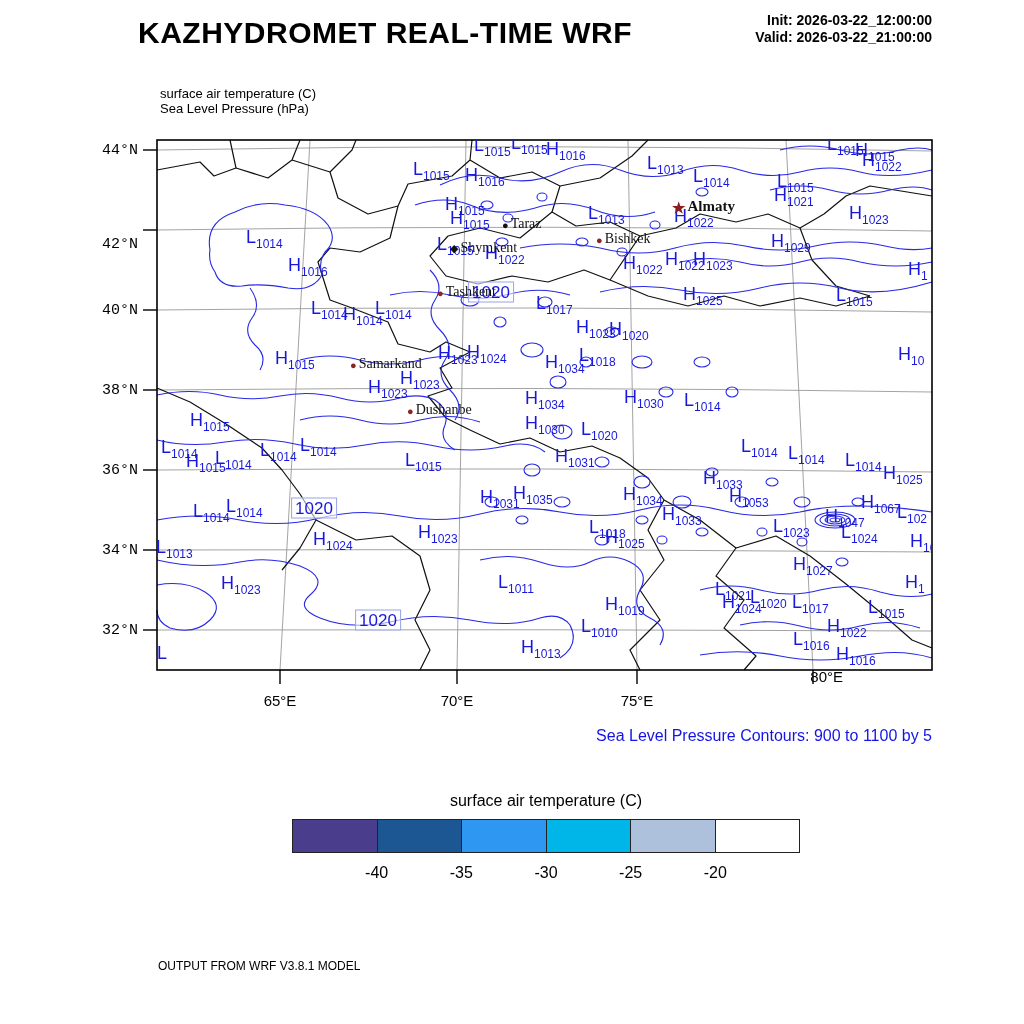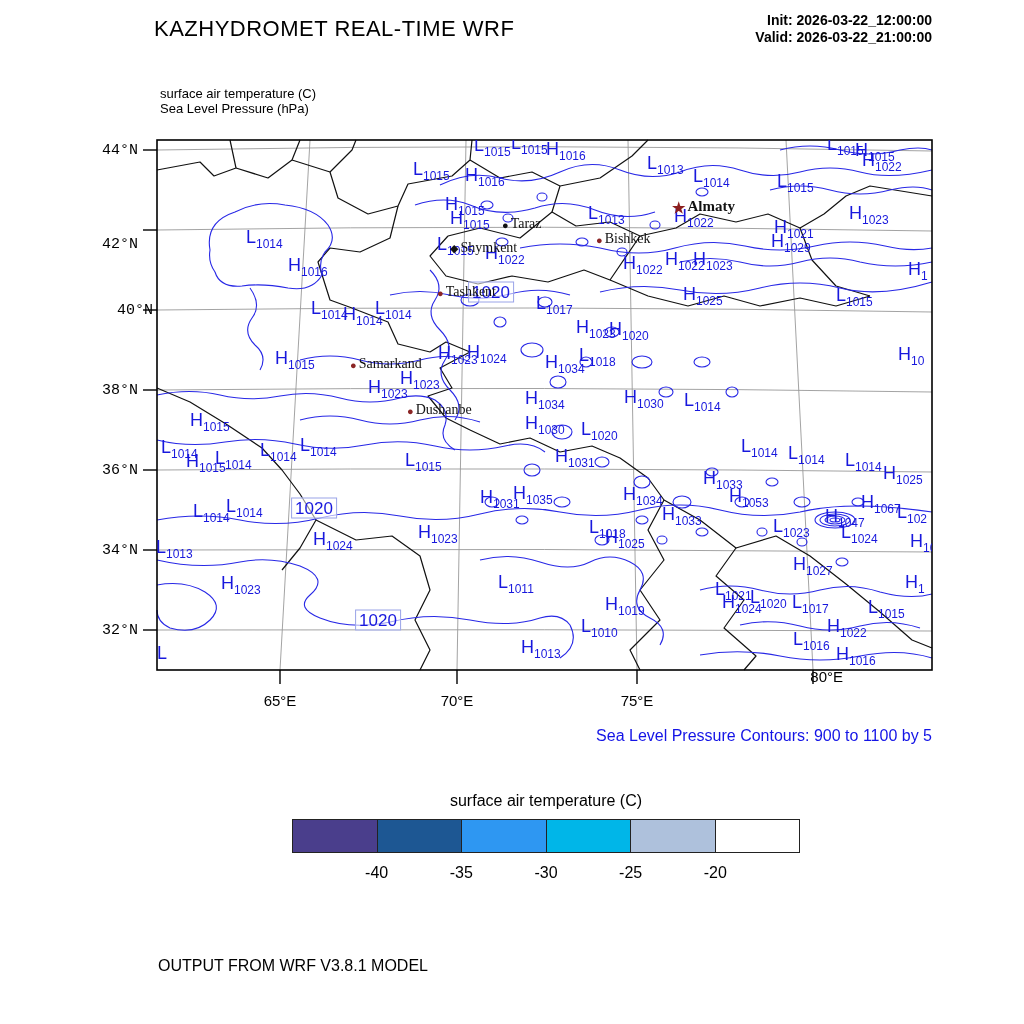--- a/index.html
+++ b/index.html
@@ -1,38 +1,38 @@
 <!DOCTYPE html>
 <html><head>
 <meta charset="utf-8">
 <style>
   html,body{margin:0;padding:0;background:#fff;}
   body{width:1024px;height:1024px;position:relative;font-family:"Liberation Sans",sans-serif;color:#000;overflow:hidden;}
   .abs{position:absolute;}
-  #title{left:154px;top:16px;font-size:22px;font-weight:normal;letter-spacing:.5px;}
+  #title{left:138px;top:16px;font-size:30px;font-weight:bold;letter-spacing:.5px;}
   #initvalid{right:92px;top:12px;text-align:right;font-size:14px;font-weight:bold;line-height:17px;}
   #fieldlabels{left:160px;top:86px;font-size:13px;line-height:15px;}
   #mapsvg{left:140px;top:125px;}
   #maplayer{left:157px;top:140px;width:775px;height:530px;overflow:hidden;}
   .pl{position:absolute;color:#1818dd;white-space:nowrap;transform:translate(-7px,-12px);}
   .pl-l{font-size:18px;line-height:18px;}
   .pl-v{font-size:12px;vertical-align:-5px;}
   .boxed{position:absolute;transform:translate(-50%,-50%);border:1px solid #9aa4e8;color:#1818dd;font-size:17px;line-height:17px;padding:1px 3px;background:rgba(255,255,255,.55);}
   .city{position:absolute;white-space:nowrap;font-family:"Liberation Serif",serif;font-size:14px;color:#111;transform:translate(0,-50%);}
   .city .mk{display:inline-block;vertical-align:middle;margin-right:2px;}
   .city.star-city{font-weight:bold;font-size:15px;}
   .latlab{position:absolute;width:50px;text-align:right;font-size:15px;transform:translate(0,-50%);font-family:Liberation Mono, monospace;}
   .lonlab{position:absolute;width:60px;text-align:center;font-size:15px;transform:translate(-50%,0);}
   #caption{right:92px;top:727px;font-size:16px;color:#1414e6;text-align:right;}
   #cbtitle{left:292px;top:792px;width:508px;text-align:center;font-size:16px;}
   #colorbar{left:292px;top:819px;width:508px;height:32px;display:flex;}
   #colorbar .seg{height:100%;flex:1;border:1px solid #222;border-left:none;}
   #colorbar .seg:first-child{border-left:1px solid #222;}
   .cbtick{position:absolute;top:864px;font-size:16px;transform:translate(-50%,0);}
-  #footer{left:158px;top:959px;font-size:16px;line-height:14.5px;}
+  #footer{left:158px;top:959px;font-size:12px;line-height:14.5px;}
 </style>
 </head>
 <body>
 
 <div id="title" class="abs">KAZHYDROMET REAL-TIME WRF</div>
 <div id="initvalid" class="abs">
   <div>Init: 2026-03-22_12:00:00</div>
   <div>Valid: 2026-03-22_21:00:00</div>
 </div>
 <div id="fieldlabels" class="abs">
@@ -182,21 +182,21 @@
     <span class="pl" style="left: 524px; top: 79px;"><span class="pl-l">H</span><span class="pl-v">1022</span></span>
     <span class="pl" style="left: 473px; top: 126px;"><span class="pl-l">H</span><span class="pl-v">1022</span></span>
     <span class="pl" style="left: 515px; top: 122px;"><span class="pl-l">H</span><span class="pl-v">1022</span></span>
     <span class="pl" style="left: 543px; top: 122px;"><span class="pl-l">H</span><span class="pl-v">1023</span></span>
     <span class="pl" style="left: 533px; top: 157px;"><span class="pl-l">H</span><span class="pl-v">1025</span></span>
     <span class="pl" style="left: 386px; top: 166px;"><span class="pl-l">L</span><span class="pl-v">1017</span></span>
     <span class="pl" style="left: 677px; top: 7px;"><span class="pl-l">L</span><span class="pl-v">1015</span></span>
     <span class="pl" style="left: 705px; top: 13px;"><span class="pl-l">H</span><span class="pl-v">1015</span></span>
     <span class="pl" style="left: 712px; top: 23px;"><span class="pl-l">H</span><span class="pl-v">1022</span></span>
     <span class="pl" style="left: 627px; top: 44px;"><span class="pl-l">L</span><span class="pl-v">1015</span></span>
-    <span class="pl" style="left: 624px; top: 58px; margin-top: 32px;"><span class="pl-l">H</span><span class="pl-v">1021</span></span>
+    <span class="pl" style="left: 624px; top: 58px;"><span class="pl-l">H</span><span class="pl-v">1021</span></span>
     <span class="pl" style="left: 699px; top: 76px;"><span class="pl-l">H</span><span class="pl-v">1023</span></span>
     <span class="pl" style="left: 621px; top: 104px;"><span class="pl-l">H</span><span class="pl-v">1029</span></span>
     <span class="pl" style="left: 758px; top: 132px;"><span class="pl-l">H</span><span class="pl-v">1</span></span>
     <span class="pl" style="left: 686px; top: 158px;"><span class="pl-l">L</span><span class="pl-v">1015</span></span>
     <span class="pl" style="left: 748px; top: 217px;"><span class="pl-l">H</span><span class="pl-v">10</span></span>
     <span class="pl" style="left: 426px; top: 190px;"><span class="pl-l">H</span><span class="pl-v">1023</span></span>
     <span class="pl" style="left: 459px; top: 192px;"><span class="pl-l">H</span><span class="pl-v">1020</span></span>
     <span class="pl" style="left: 429px; top: 218px;"><span class="pl-l">L</span><span class="pl-v">1018</span></span>
     <span class="pl" style="left: 395px; top: 225px;"><span class="pl-l">H</span><span class="pl-v">1034</span></span>
     <span class="pl" style="left: 288px; top: 216px;"><span class="pl-l">H</span><span class="pl-v">1023</span></span>
@@ -264,21 +264,21 @@
     <div class="city" style="left: 345px; top: 84px;"><span class="mk" style="color: rgb(17, 17, 17); font-size: 11px;">●</span><span>Taraz</span></div>
     <div class="city" style="left: 293px; top: 108px;"><span class="mk" style="color: rgb(17, 17, 17); font-size: 11px;">◆</span><span>Shymkent</span></div>
     <div class="city" style="left: 280px; top: 152px;"><span class="mk" style="color: rgb(139, 37, 37); font-size: 11px;">●</span><span>Tashkent</span></div>
     <div class="city" style="left: 193px; top: 224px;"><span class="mk" style="color: rgb(139, 37, 37); font-size: 11px;">●</span><span>Samarkand</span></div>
     <div class="city" style="left: 250px; top: 270px;"><span class="mk" style="color: rgb(139, 37, 37); font-size: 11px;">●</span><span>Dushanbe</span></div>
   </div>
 
 <div id="lataxis">
     <div class="latlab abs" style="left: 88px; top: 150px;">44°N</div>
     <div class="latlab abs" style="left: 88px; top: 244px;">42°N</div>
-    <div class="latlab abs" style="left: 103px; top: 310px;">40°N</div>
+    <div class="latlab abs" style="left: 88px; top: 310px;">40°N</div>
     <div class="latlab abs" style="left: 88px; top: 390px;">38°N</div>
     <div class="latlab abs" style="left: 88px; top: 470px;">36°N</div>
     <div class="latlab abs" style="left: 88px; top: 550px;">34°N</div>
     <div class="latlab abs" style="left: 88px; top: 630px;">32°N</div>
   </div>
 <div id="lonaxis">
     <div class="lonlab abs" style="left: 280px; top: 692px;">65°E</div>
     <div class="lonlab abs" style="left: 457px; top: 692px;">70°E</div>
     <div class="lonlab abs" style="left: 637px; top: 692px;">75°E</div>
     <div class="lonlab abs" style="left: 813px; top: 668px; text-align: right;">80°E</div>

